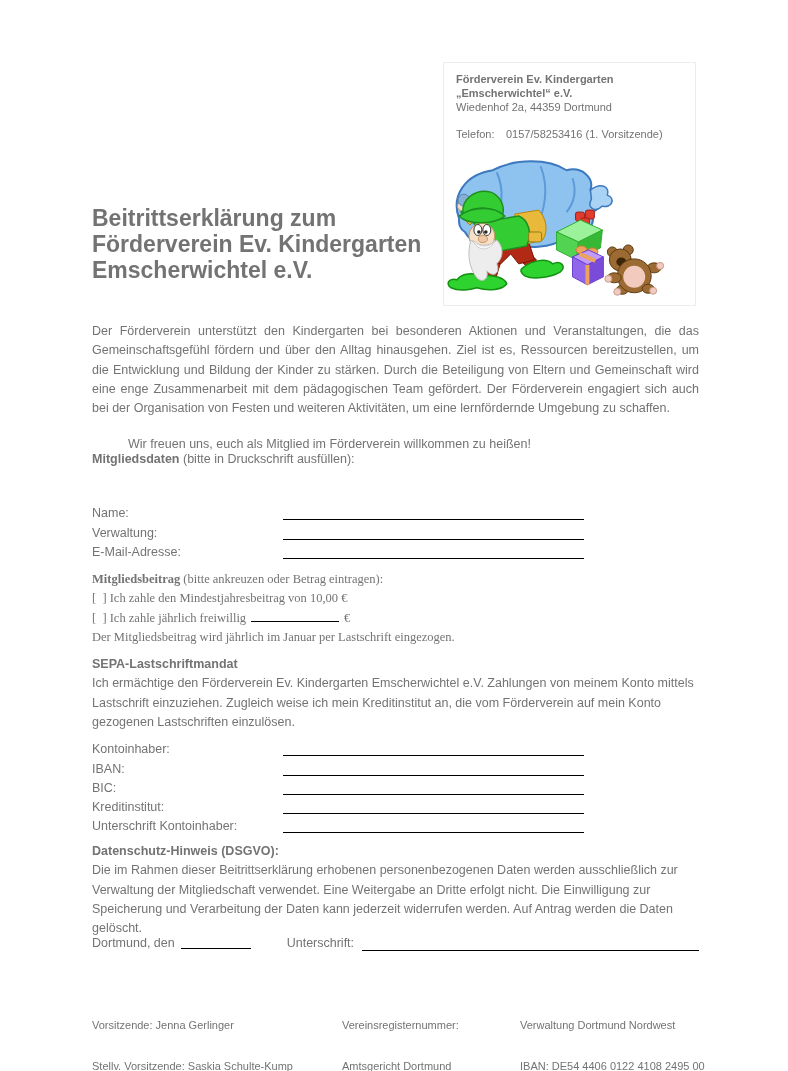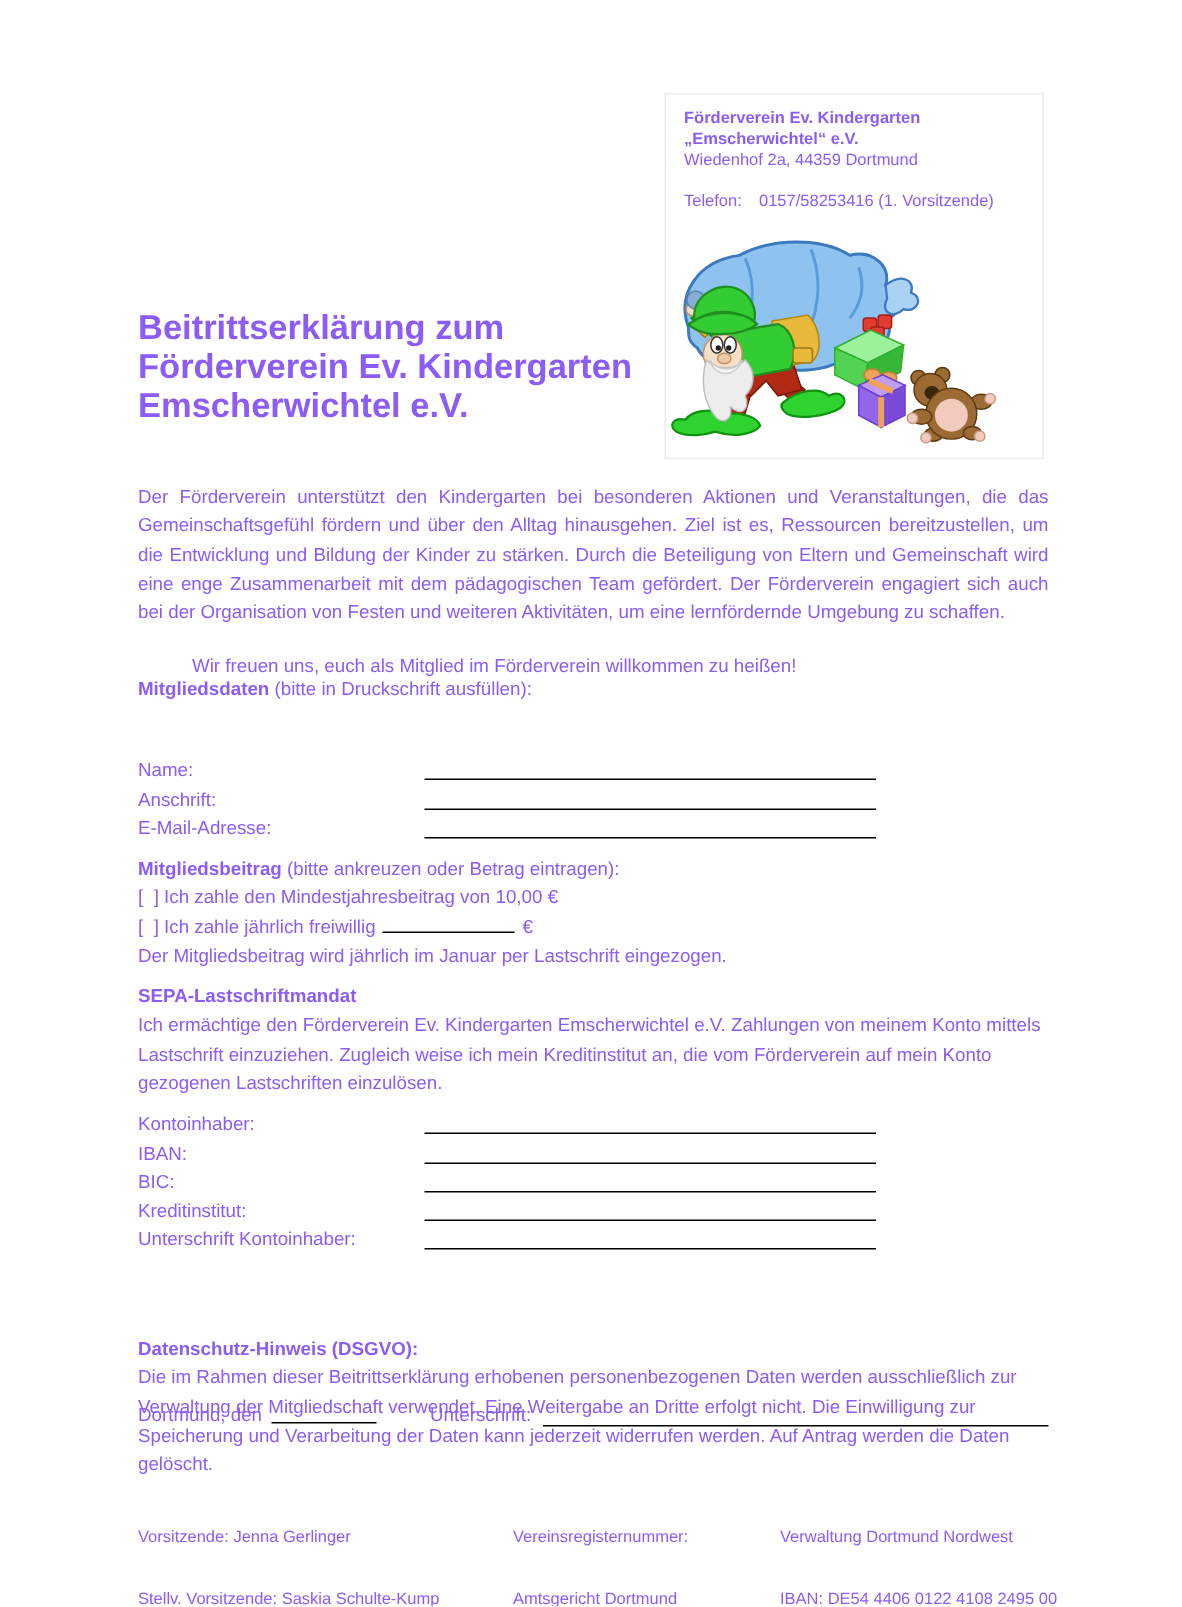--- a/index.html
+++ b/index.html
@@ -1,20 +1,20 @@
 <!DOCTYPE html>
 <html style="--sack-blue: #8ec3f0; --sack-fold: #5b9bd8; --gnome-green: #33cc33; --skin: #f7dfc8; --beard-gray: #ededed; --gold: #e8b93a; --pants-red: #b22a15; --shoe-green: #2fd32f; --gift-green-top: #9bf29b; --gift-green: #52d452; --gift-green-dark: #36b836; --bow-red: #e23b30; --gift-purple-top: #c09bf7; --gift-purple: #9166ea; --gift-purple-dark: #7a4ad8; --ribbon-orange: #eda35c; --teddy-brown: #9c6b33; --teddy-pink: #f2cabe;"><head>
 <meta charset="utf-8">
 <style>
   * { margin:0; padding:0; box-sizing:border-box; }
   html,body { background:#ffffff; }
   .page {
     position:relative; width:788px; height:1071px; background:#fff;
     font-family:"Liberation Sans","DejaVu Sans",sans-serif;
-    font-size:12.5px; color:#8b5cf6; overflow:hidden;
+    font-size:12.5px; color:#737373; overflow:hidden;
   }
   .abs { position:absolute; }
   .b { font-weight:bold; }
 
   
   .addr-box {
     left:443px; top:62px; width:253px; height:244px;
     border:1px solid #ececec; padding:9px 8px 0 12px;
     font-size:11px; line-height:14px;
   }
@@ -30,28 +30,28 @@
   .welcome { left:92px; top:437px; width:607px;margin-left:36px; }
   .md-head { left:92px; top:452px; width:607px; }
 
   .fieldset { width:607px; }
   .md-fields   { left:92px; top:501px; }
   .sepa-fields { left:92px; top:737px; }
   .frow { display:flex; align-items:flex-end; height:19.3px; }
   .flabel { width:191px; }
   .fline { width:301px; border-bottom:1px solid #000; height:15px; }
 
-  .fee  { left:92px; top:570px; width:607px; line-height:19.3px; }
+  .fee  { left:92px; top:570px; width:607px; line-height:19.3px;font-family:Liberation Serif, serif; }
   .cb   { white-space:pre; }
   .blank { display:inline-block; border-bottom:1px solid #000; height:13px; }
   .blank.amount { width:88px; margin:0 5px; }
   .blank.date   { width:70px; margin-left:6px; }
 
   .sepa    { left:92px; top:655px; width:607px; line-height:19.3px; }
-  .privacy { left:92px; top:890px; width:607px; line-height:19.3px; }
+  .privacy { left:92px; top:842px; width:607px; line-height:19.3px; }
 
   .signrow { left:92px; top:936px; width:607px; display:flex; align-items:flex-start; }
   .sig-label { margin-left:36px; margin-right:8px; }
   .sigline { flex:1; border-bottom:1px solid #000; height:15px; }
 
   .footer { left:92px; top:992px; width:644px; display:flex;
             font-size:11px; line-height:13.5px; }
   .footer div { white-space:pre-wrap; }
   .fcol1 { width:250px; } .fcol2 { width:178px; } .fcol3 { flex:1; }
 </style>
@@ -154,21 +154,21 @@
   <div class="abs md-head">
     <span class="b">Mitgliedsdaten</span><span> (bitte in Druckschrift ausfüllen):</span>
   </div>
 
   <div class="abs fieldset md-fields">
     <div class="frow">
       <span class="flabel">Name:</span>
       <span class="fline"></span>
     </div>
     <div class="frow">
-      <span class="flabel">Anschrift:</span>
+      <span class="flabel">Verwaltung:</span>
       <span class="fline"></span>
     </div>
     <div class="frow">
       <span class="flabel">E-Mail-Adresse:</span>
       <span class="fline"></span>
     </div>
   </div>
 
   <div class="abs fee">
     <div>

